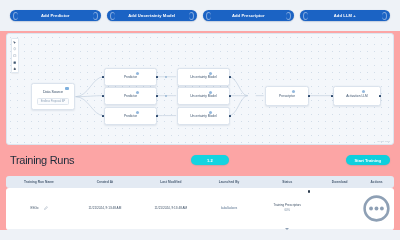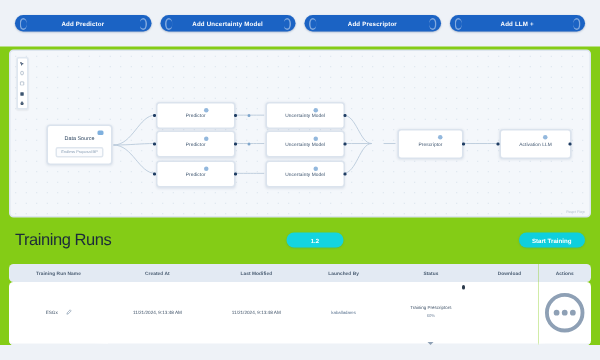--- a/index.html
+++ b/index.html
@@ -7,21 +7,21 @@
     margin: 0; padding: 0;
     width: 400px; height: 230px;
     background: #eef2f7;
     font-family: "Liberation Sans", sans-serif;
     overflow: hidden;
   }
 
   #app {
     position: relative;
     width: 400px; height: 230px;
-    background: #84cc16;
+    background: #fca5a5;
   }
 
   
   .topbar {
     position: absolute; left: 0; top: 0;
     width: 400px; height: 31px;
     background: #eef2f7;
     display: flex;
     align-items: center;
     justify-content: space-between;

